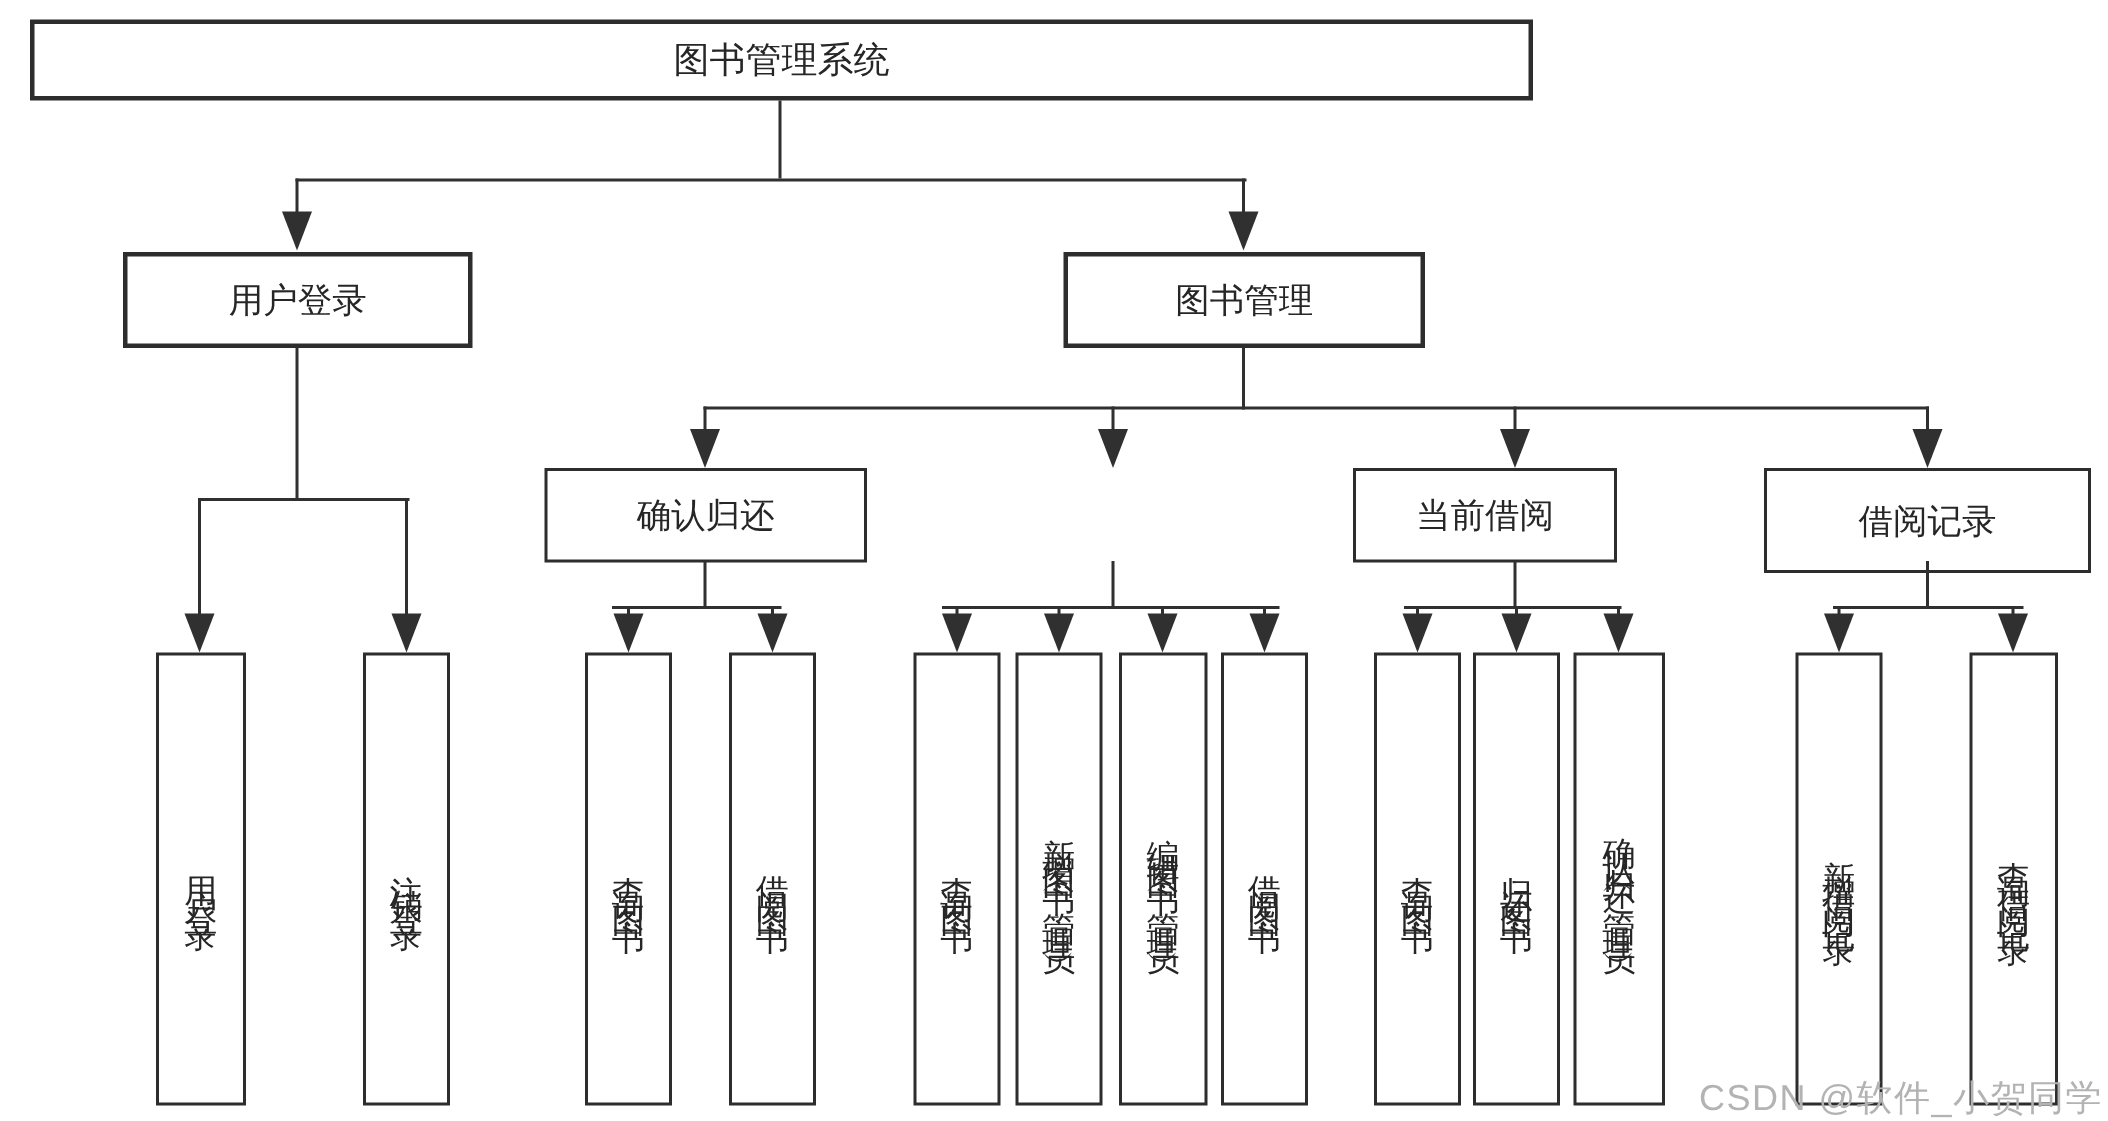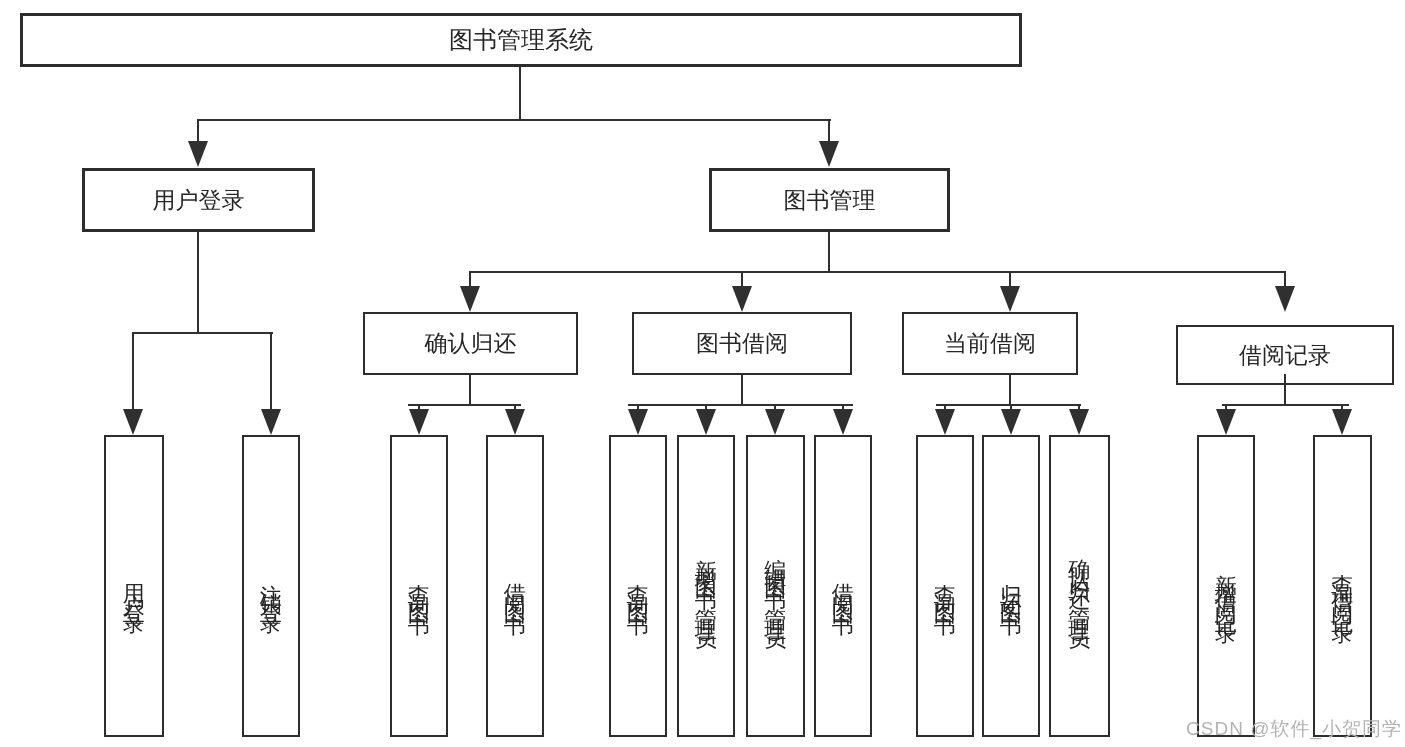--- a/index.html
+++ b/index.html
@@ -37,21 +37,21 @@
   .arrow {
     position:absolute;
     width:0; height:0;
     border-left:10px solid transparent;
     border-right:10px solid transparent;
     border-top:26px solid #303030;
   }
   #watermark {
     position:absolute;
     right:3px; top:716px;
-    font-size:19px;
+    font-size:24px;
     color:#b3b3b3;
     letter-spacing:1px;
     white-space:nowrap;
   }
 </style>
 </head>
 <body>
 
 <div id="stage">
 
@@ -62,27 +62,24 @@
   <div class="box lvl2" style="left:82px;top:168px;width:233px;height:64px">
     <span>用户登录</span>
   </div>
   <div class="box lvl2" style="left:709px;top:168px;width:241px;height:64px">
     <span>图书管理</span>
   </div>
 
   <div class="box lvl3" style="left:363px;top:312px;width:215px;height:63px">
     <span>确认归还</span>
   </div>
-  <div class="box lvl3" style="left:632px;top:312px;width:220px;height:63px">
-    <span>图书借阅</span>
-  </div>
   <div class="box lvl3" style="left:902px;top:312px;width:176px;height:63px">
     <span>当前借阅</span>
   </div>
-  <div class="box lvl3" style="left:1176px;top:325px;width:218px;height:60px">
+  <div class="box lvl3" style="left:1176px;top:312px;width:218px;height:70px">
     <span>借阅记录</span>
   </div>
 
   <div class="box leaf" style="left:104px;top:435px;width:60px;height:302px">
     <span>用户登录</span>
   </div>
   <div class="box leaf" style="left:242px;top:435px;width:58px;height:302px">
     <span>注销登录</span>
   </div>
   <div class="box leaf" style="left:390px;top:435px;width:58px;height:302px">

